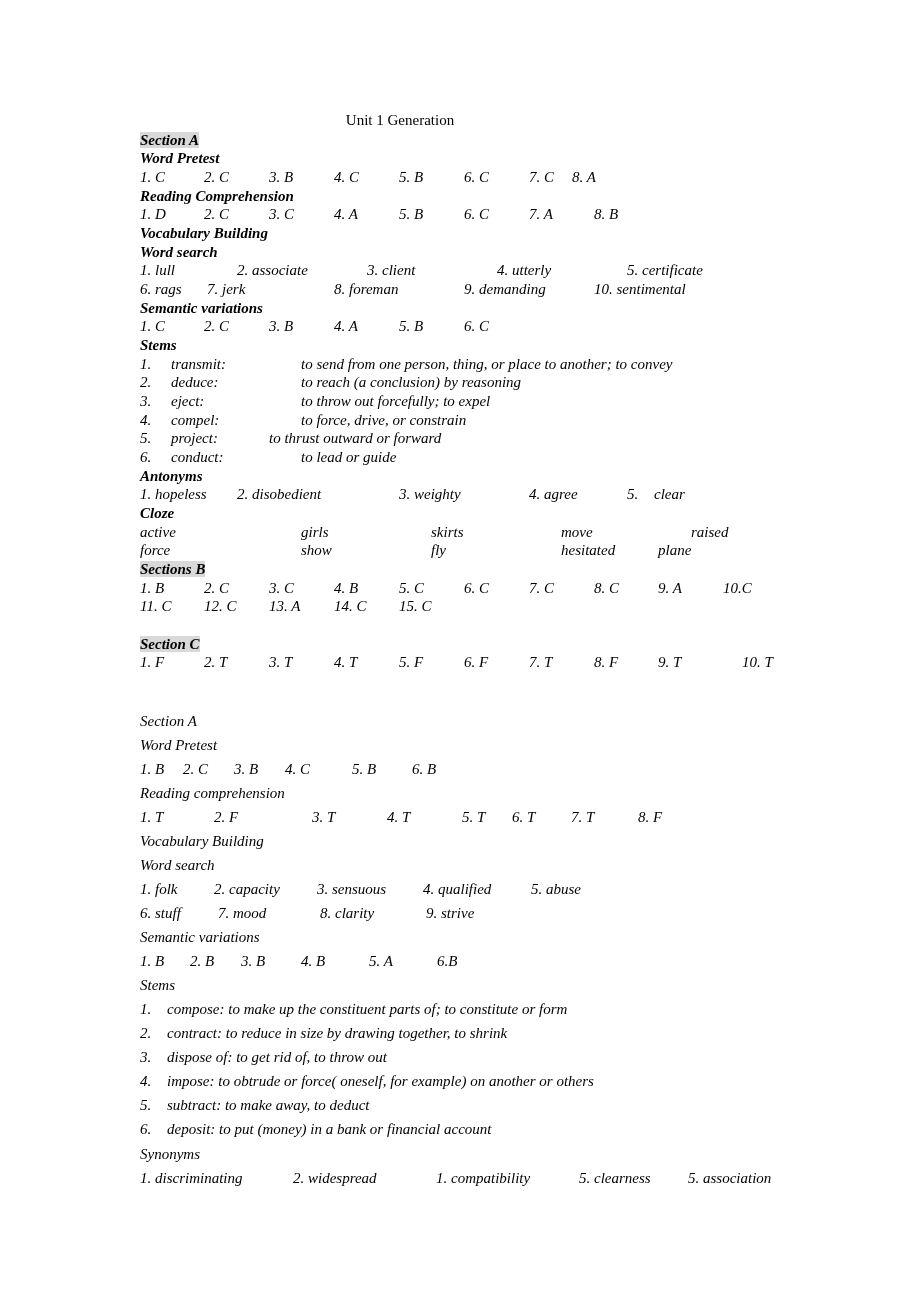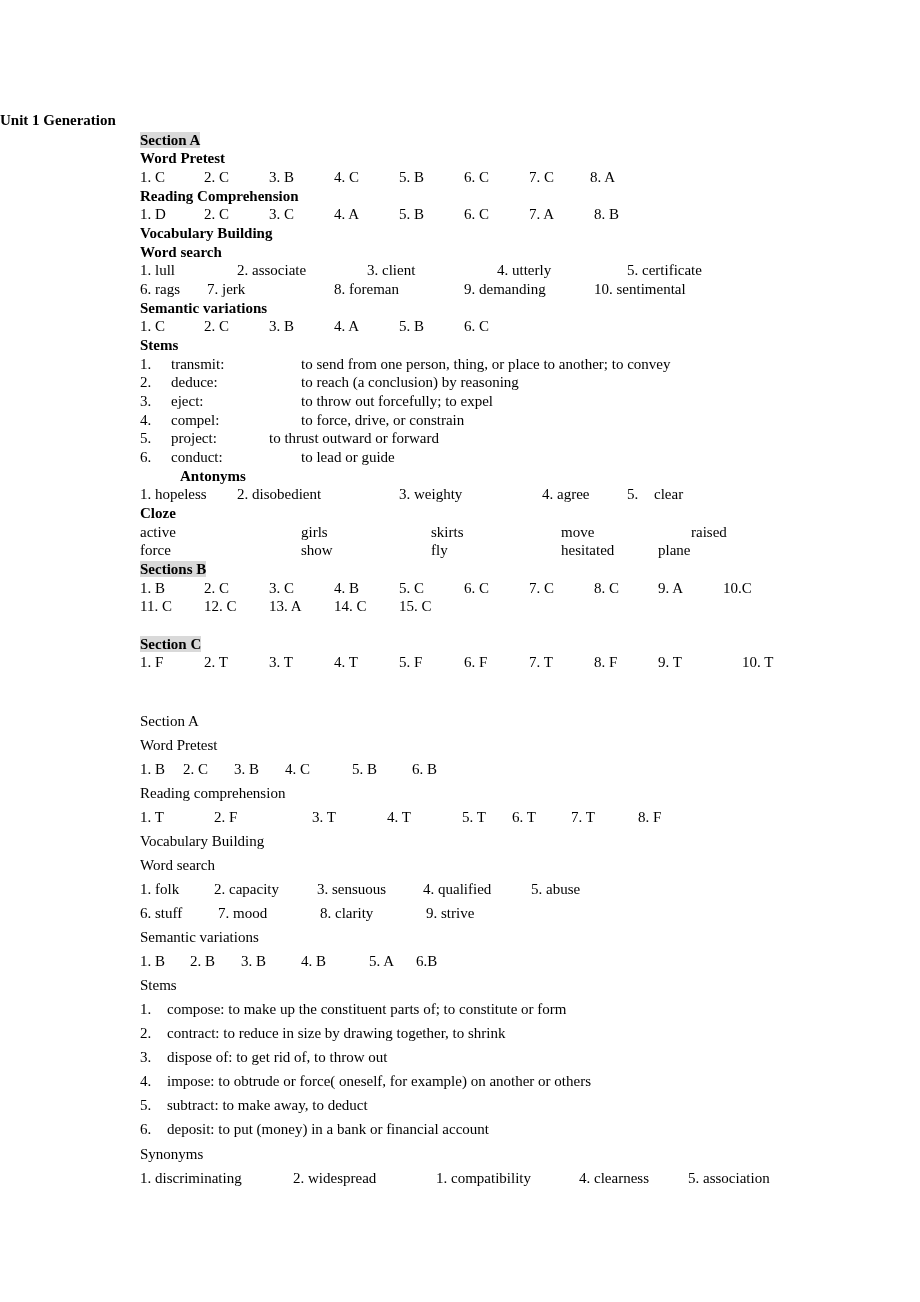--- a/index.html
+++ b/index.html
@@ -1,41 +1,41 @@
 <!DOCTYPE html>
 <html><head>
   <meta charset="utf-8">
   <style>
     html, body { margin: 0; padding: 0; background: #ffffff; }
     body { width: 920px; height: 1302px; position: relative; overflow: hidden;
            font-family: "Liberation Serif", "DejaVu Serif", serif; color: #000; font-size: 15px; }
     .page { position: absolute; left: 0; top: 0; width: 920px; height: 1302px; }
-    .line { position: absolute; left: 140px; white-space: nowrap; line-height: 18px; }
+    .line { position: absolute; left: 140px; white-space: nowrap; line-height: 18px; font-style: italic; }
     .b { font-weight: bold; }
     .hl { background: #d9d9d9; }
-    .title { position: absolute; left: 0; width: 800px; text-align: left; font-weight: bold; }
+    .title { position: absolute; left: 0; width: 800px; text-align: center; font-weight: normal; }
     .c { position: absolute; white-space: nowrap; }
   </style>
 </head>
 <body>
 
 <div class="page">
 
   <div class="title" style="top:112px;">Unit 1 Generation</div>
   <div class="line b" style="top:131px;"><span class="hl">Section A</span></div>
   <div class="line b" style="top:149px;">Word Pretest</div>
   <div class="line" style="top:168px;">
     <span class="c" style="left:0px">1. C</span>
     <span class="c" style="left:64px">2. C</span>
     <span class="c" style="left:129px">3. B</span>
     <span class="c" style="left:194px">4. C</span>
     <span class="c" style="left:259px">5. B</span>
     <span class="c" style="left:324px">6. C</span>
     <span class="c" style="left:389px">7. C</span>
-    <span class="c" style="left:450px">8. A</span>
+    <span class="c" style="left:432px">8. A</span>
   </div>
   <div class="line b" style="top:187px;">Reading Comprehension</div>
   <div class="line" style="top:205px;">
     <span class="c" style="left:0px">1. D</span>
     <span class="c" style="left:64px">2. C</span>
     <span class="c" style="left:129px">3. C</span>
     <span class="c" style="left:194px">4. A</span>
     <span class="c" style="left:259px">5. B</span>
     <span class="c" style="left:324px">6. C</span>
     <span class="c" style="left:389px">7. A</span>
@@ -90,26 +90,26 @@
   <div class="line" style="top:429px;">
     <span class="c" style="left:0px">5.</span>
     <span class="c" style="left:31px">project:</span>
     <span class="c" style="left:129px">to thrust outward or forward</span>
   </div>
   <div class="line" style="top:448px;">
     <span class="c" style="left:0px">6.</span>
     <span class="c" style="left:31px">conduct:</span>
     <span class="c" style="left:161px">to lead or guide</span>
   </div>
-  <div class="line b" style="top:467px;margin-left:40px;">Antonyms</div>
+  <div class="line b" style="top:467px;">Antonyms</div>
   <div class="line" style="top:485px;">
     <span class="c" style="left:0px">1. hopeless</span>
     <span class="c" style="left:97px">2. disobedient</span>
     <span class="c" style="left:259px">3. weighty</span>
-    <span class="c" style="left:402px">4. agree</span>
+    <span class="c" style="left:389px">4. agree</span>
     <span class="c" style="left:487px">5.</span>
     <span class="c" style="left:514px">clear</span>
   </div>
   <div class="line b" style="top:504px;">Cloze</div>
   <div class="line" style="top:523px;">
     <span class="c" style="left:0px">active</span>
     <span class="c" style="left:161px">girls</span>
     <span class="c" style="left:291px">skirts</span>
     <span class="c" style="left:421px">move</span>
     <span class="c" style="left:551px">raised</span>
@@ -191,21 +191,21 @@
     <span class="c" style="left:180px">8. clarity</span>
     <span class="c" style="left:286px">9. strive</span>
   </div>
   <div class="line" style="top:928px;">Semantic variations</div>
   <div class="line" style="top:952px;">
     <span class="c" style="left:0px">1. B</span>
     <span class="c" style="left:50px">2. B</span>
     <span class="c" style="left:101px">3. B</span>
     <span class="c" style="left:161px">4. B</span>
     <span class="c" style="left:229px">5. A</span>
-    <span class="c" style="left:276px">6.B</span>
+    <span class="c" style="left:297px">6.B</span>
   </div>
   <div class="line" style="top:976px;">Stems</div>
   <div class="line" style="top:1000px;">
     <span class="c" style="left:0px">1.</span>
     <span class="c" style="left:27px">compose: to make up the constituent parts of; to constitute or form</span>
   </div>
   <div class="line" style="top:1024px;">
     <span class="c" style="left:0px">2.</span>
     <span class="c" style="left:27px">contract: to reduce in size by drawing together, to shrink</span>
   </div>
@@ -223,17 +223,17 @@
   </div>
   <div class="line" style="top:1120px;">
     <span class="c" style="left:0px">6.</span>
     <span class="c" style="left:27px">deposit: to put (money) in a bank or financial account</span>
   </div>
   <div class="line" style="top:1145px;">Synonyms</div>
   <div class="line" style="top:1169px;">
     <span class="c" style="left:0px">1. discriminating</span>
     <span class="c" style="left:153px">2. widespread</span>
     <span class="c" style="left:296px">1. compatibility</span>
-    <span class="c" style="left:439px">4. clearness</span>
+    <span class="c" style="left:439px">5. clearness</span>
     <span class="c" style="left:548px">5. association</span>
   </div>
 
 </div>
 
 </body></html>

